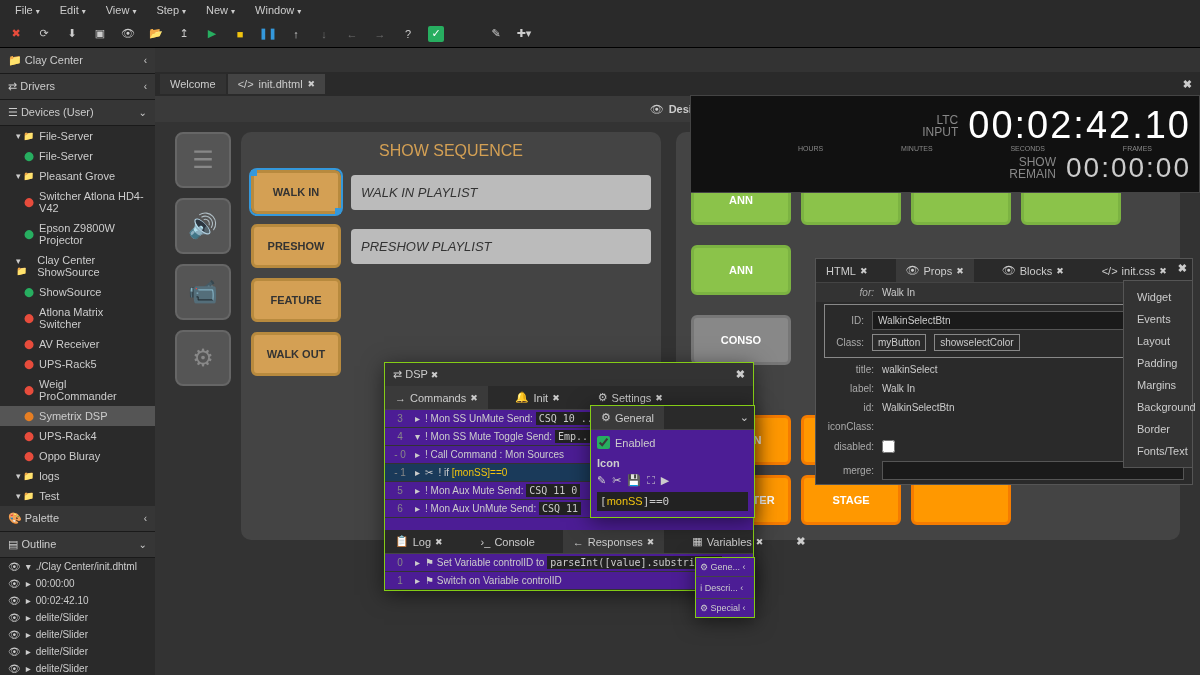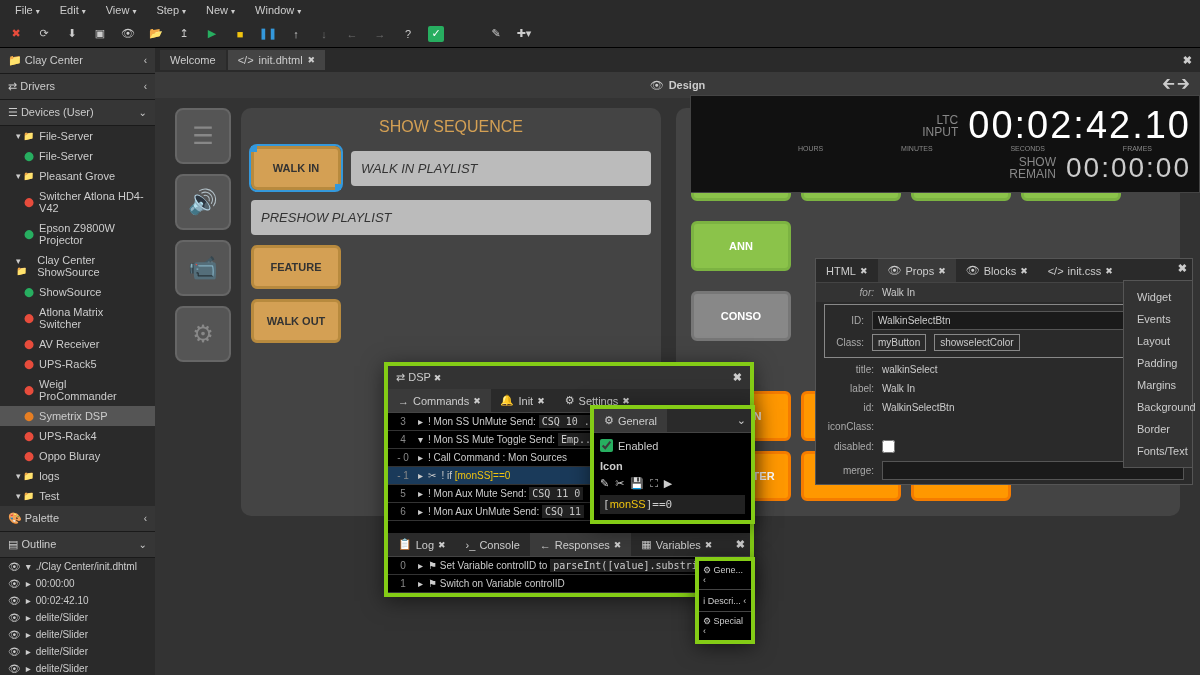--- a/index.html
+++ b/index.html
@@ -29,21 +29,21 @@
 .sidebar-header .chevron { font-size: 10px; }
 .tree-item { padding: 4px 8px 4px 16px; display: flex; align-items: center; gap: 5px; cursor: pointer; }
 .tree-item.indent1 { padding-left: 24px; }
 .tree-item.selected { background: #555; }
 .tree-icon { font-size: 9px; }
 .tree-icon.green { color: #27ae60; }
 .tree-icon.red { color: #e74c3c; }
 .tree-icon.orange { color: #e67e22; }
 
 
-.tabs-row { background: #2a2a2a; height: 24px; display: flex; align-items: center; padding: 0 5px; position: relative; }
+.tabs-row { background: #2a2a2a; height: 24px; display: flex; align-items: center; padding: 0 5px; position: relative; margin-top: 24px; }
 .tab { padding: 4px 10px; background: #333; margin-right: 2px; display: flex; align-items: center; gap: 5px; cursor: pointer; }
 .tab.active { background: #444; }
 .tab-close { font-size: 9px; cursor: pointer; }
 .tabs-x { position: absolute; right: 8px; cursor: pointer; font-weight: bold; }
 
 
 .design-header { background: #3a3a3a; height: 26px; display: flex; align-items: center; justify-content: center; position: relative; }
 .design-title { display: flex; align-items: center; gap: 5px; }
 .nav-arrows { position: absolute; right: 10px; display: flex; gap: 2px; font-size: 16px; }
 
@@ -77,24 +77,24 @@
 
 
 .timecode-panel { position: absolute; top: 95px; right: 0; width: 510px; background: #111; padding: 8px; border: 1px solid #444; z-index: 5; }
 .tc-row { display: flex; align-items: center; justify-content: flex-end; }
 .tc-label { font-size: 12px; color: #888; text-align: right; margin-right: 10px; line-height: 1; }
 .tc-value { font-family: 'Arial Black', sans-serif; font-size: 38px; color: #fff; letter-spacing: 2px; }
 .tc-value.small { font-size: 28px; color: #ccc; }
 .tc-units { display: flex; justify-content: space-around; font-size: 7px; color: #888; margin-top: -2px; margin-left: 60px; }
 
 
-.float-panel { position: absolute; background: #000000; border: 4px solid #84cc16; z-index: 10; box-shadow: 0 4px 20px rgba(0,0,0,0.5); }
+.float-panel { position: absolute; background: #4c1d95; border: 1px solid #84cc16; z-index: 10; box-shadow: 0 4px 20px rgba(0,0,0,0.5); }
 .float-header { background: #333; padding: 5px 8px; display: flex; justify-content: space-between; align-items: center; }
 .float-close { cursor: pointer; font-weight: bold; }
-.float-tabs { display: flex; background: #2a2a2a; border-bottom: 1px solid #444; }
+.float-tabs { display: flex; background: #2a2a2a; border-bottom: 1px solid #444; gap: 18px; }
 .float-tab { padding: 5px 10px; cursor: pointer; display: flex; align-items: center; gap: 4px; }
 .float-tab.active { background: #3a3a3a; }
 .code-list { font-size: 10px; }
 .code-row { display: flex; padding: 3px 5px; border-bottom: 1px solid #333; align-items: center; gap: 5px; }
 .code-row.active { background: #1a3a5a; }
 .code-num { width: 20px; text-align: center; color: #888; }
 .code-content { flex: 1; }
 .code-mono { font-family: monospace; background: #222; padding: 1px 3px; }
 .code-yellow { color: #f1c40f; }
 
@@ -312,20 +312,21 @@
             <div class="icon-btn">📹</div>
             <div class="icon-btn">⚙</div>
           </div>
           <div class="sequence-panel" style="width:420px">
             <div class="panel-title orange">SHOW SEQUENCE</div>
             <div class="seq-row">
               <div class="seq-btn selected">WALK IN</div>
               <div class="seq-field">WALK IN PLAYLIST</div>
             </div>
             <div class="seq-row">
+              <div class="seq-btn">PRESHOW</div>
               <div class="seq-field">PRESHOW PLAYLIST</div>
             </div>
             <div class="seq-row">
               <div class="seq-btn">FEATURE</div>
             </div>
             <div class="seq-row">
               <div class="seq-btn">WALK OUT</div>
             </div>
             <div style="text-align:center;margin-top:30px">
               <div class="mpdisplay">MPDISPLAY</div>

